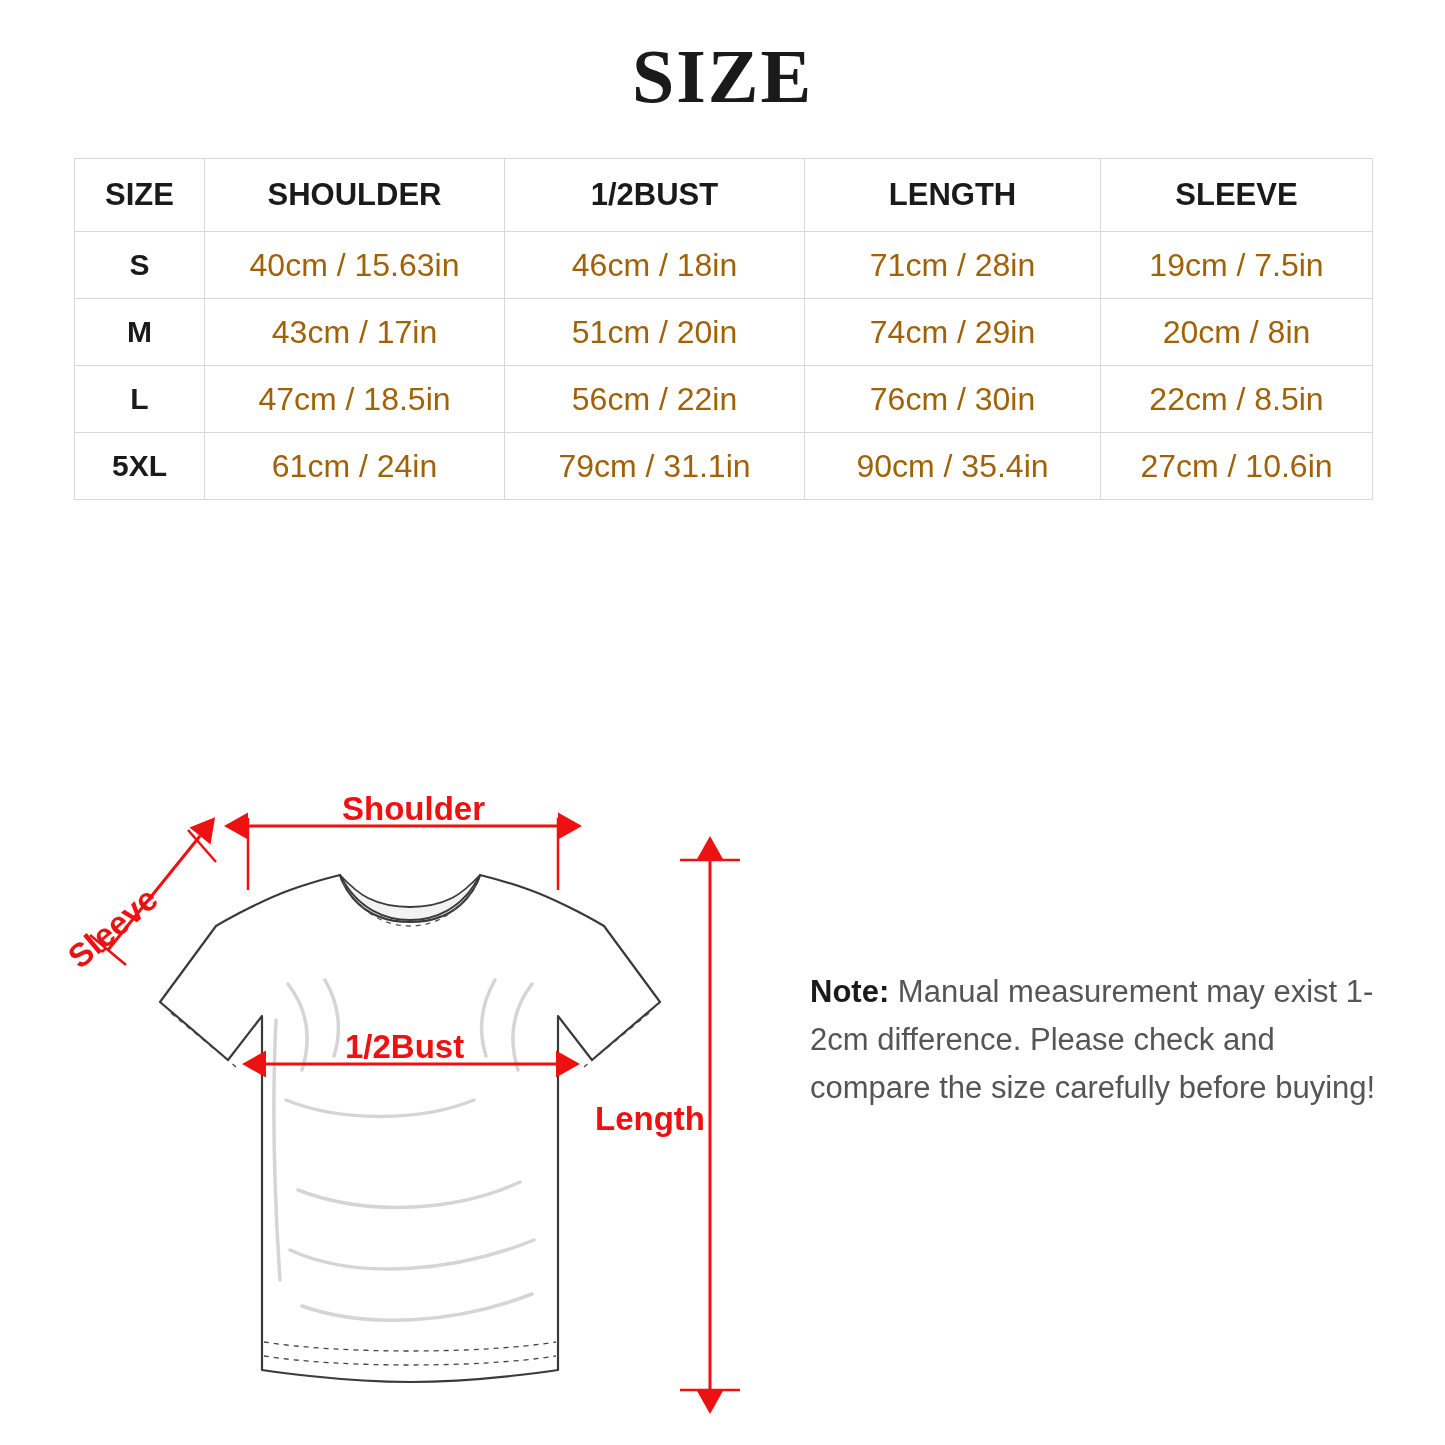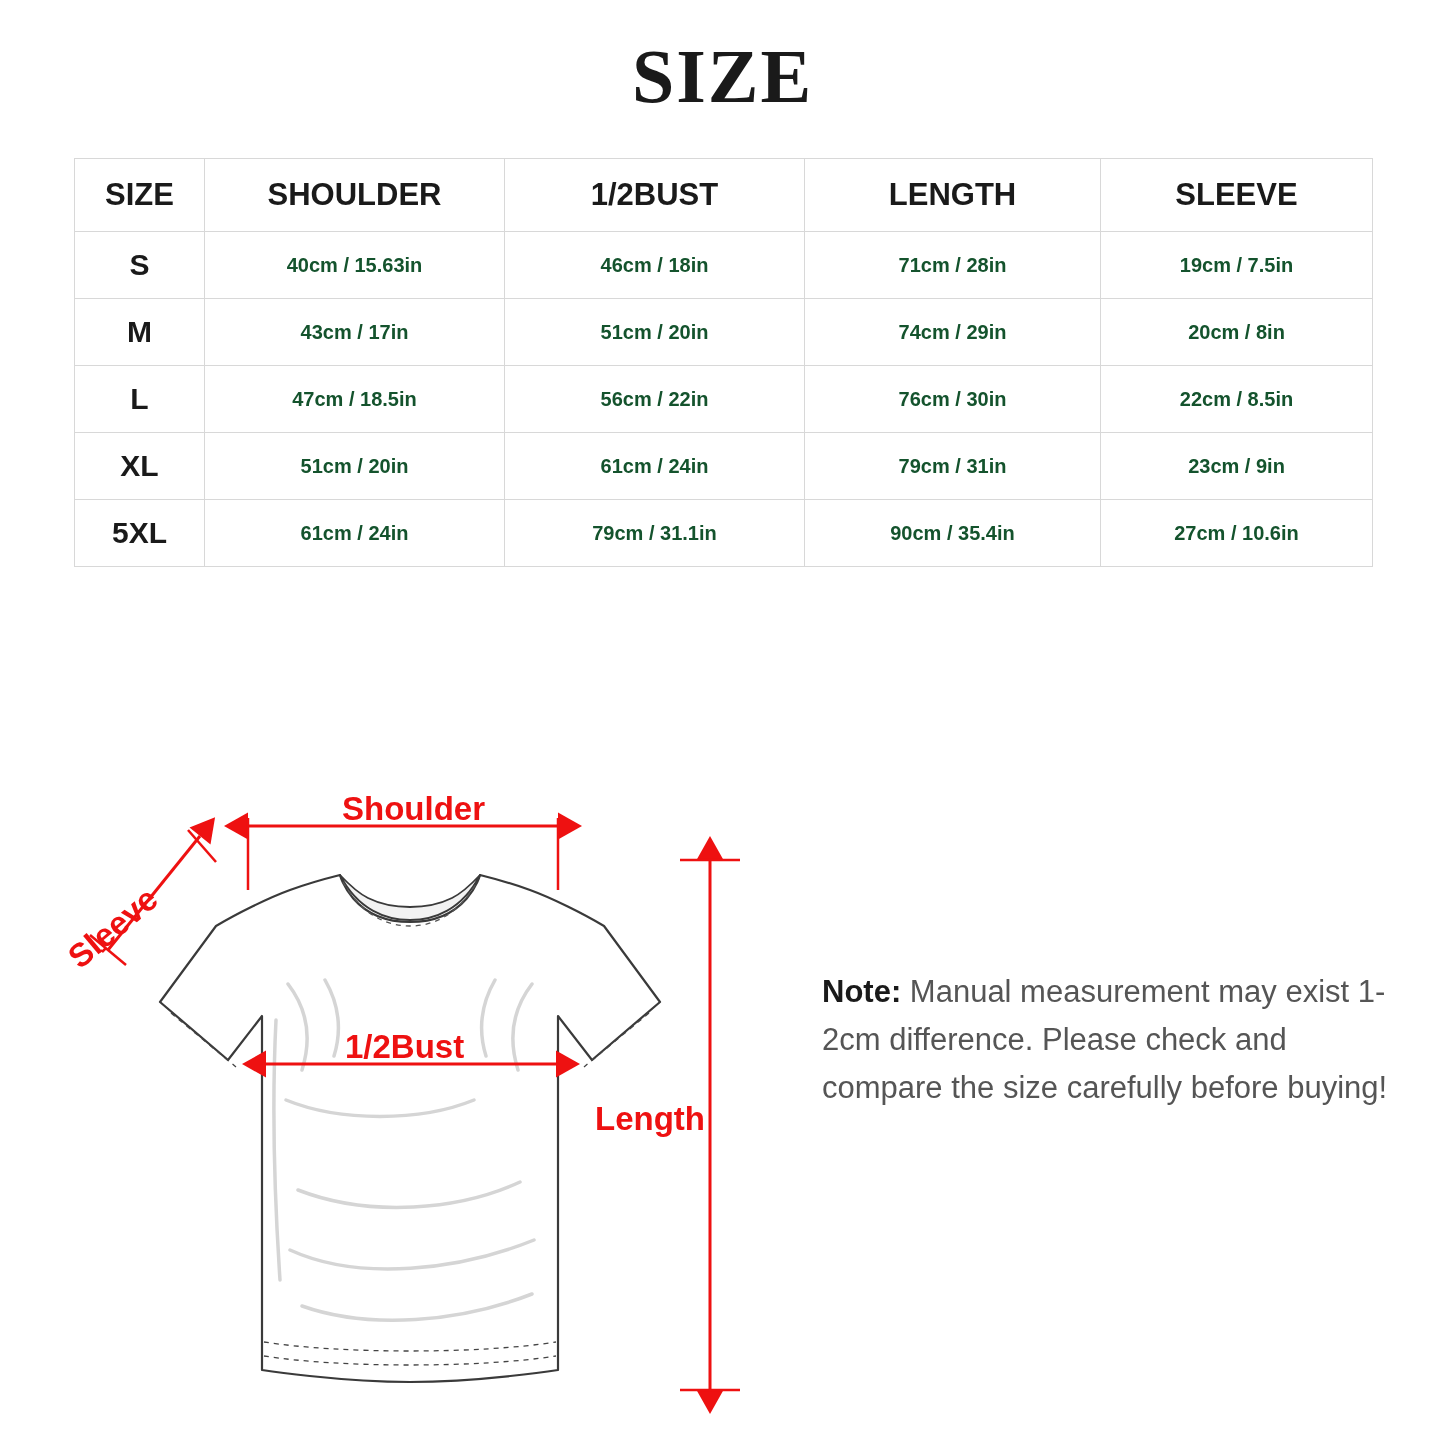--- a/index.html
+++ b/index.html
@@ -49,23 +49,23 @@
     color: #4a4a4a;
   }
   .size-table th {
     height: 70px;
     font-size: 31px;
     font-weight: 700;
     color: #1a1a1a;
   }
   .size-table td {
     height: 64px;
-    font-size: 20px;
-    font-weight: 700;
-    color: #14532d;
+    font-size: 32px;
+    font-weight: 400;
+    color: #a16207;
   }
   .size-table td.sizecell {
     font-size: 30px;
     font-weight: 700;
     color: #1a1a1a;
   }
   .col-size   { width: 130px; }
   .col-sh     { width: 300px; }
   .col-bust   { width: 300px; }
   .col-len    { width: 296px; }
@@ -83,21 +83,20 @@
 
   
   .note {
     position: absolute;
     top: 968px;
     left: 810px;
     width: 580px;
     font-size: 31px;
     line-height: 1.55;
     color: #555555;
-    margin-left: 12px;
   }
   .note b {
     color: #1a1a1a;
     font-weight: 700;
   }
 </style>
 </head>
 <body>
 
 <div class="page">
@@ -135,27 +134,20 @@
         <td>51cm / 20in</td>
         <td>74cm / 29in</td>
         <td>20cm / 8in</td>
       </tr>
       <tr>
         <td class="sizecell">L</td>
         <td>47cm / 18.5in</td>
         <td>56cm / 22in</td>
         <td>76cm / 30in</td>
         <td>22cm / 8.5in</td>
-      </tr>
-      <tr>
-        <td class="sizecell">XL</td>
-        <td>51cm / 20in</td>
-        <td>61cm / 24in</td>
-        <td>79cm / 31in</td>
-        <td>23cm / 9in</td>
       </tr>
       <tr>
         <td class="sizecell">5XL</td>
         <td>61cm / 24in</td>
         <td>79cm / 31.1in</td>
         <td>90cm / 35.4in</td>
         <td>27cm / 10.6in</td>
       </tr>
     </tbody>
   </table>

